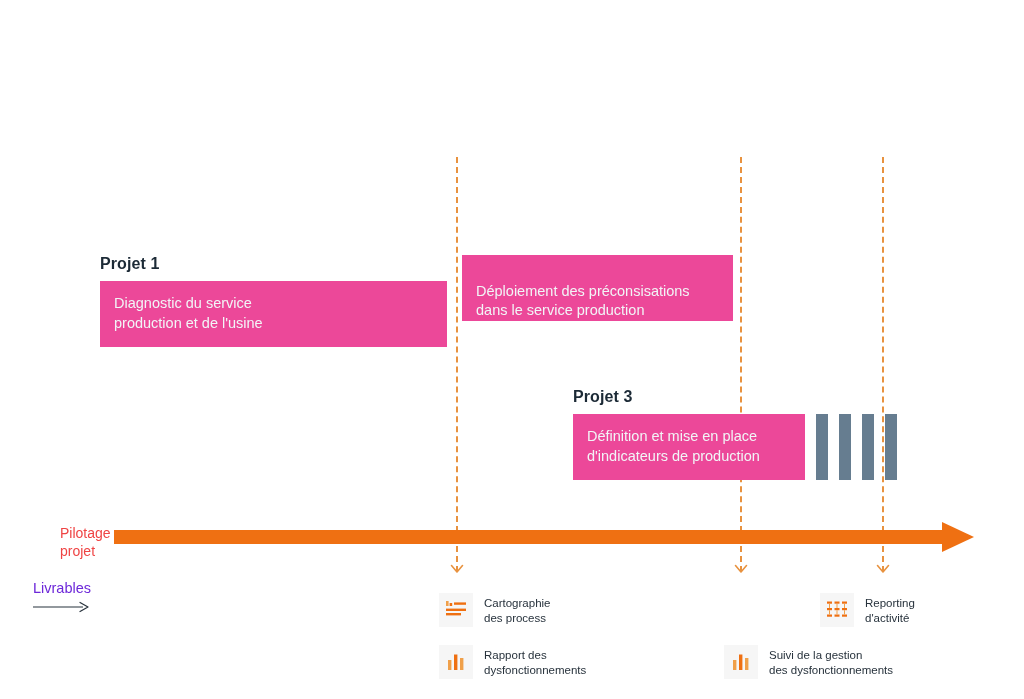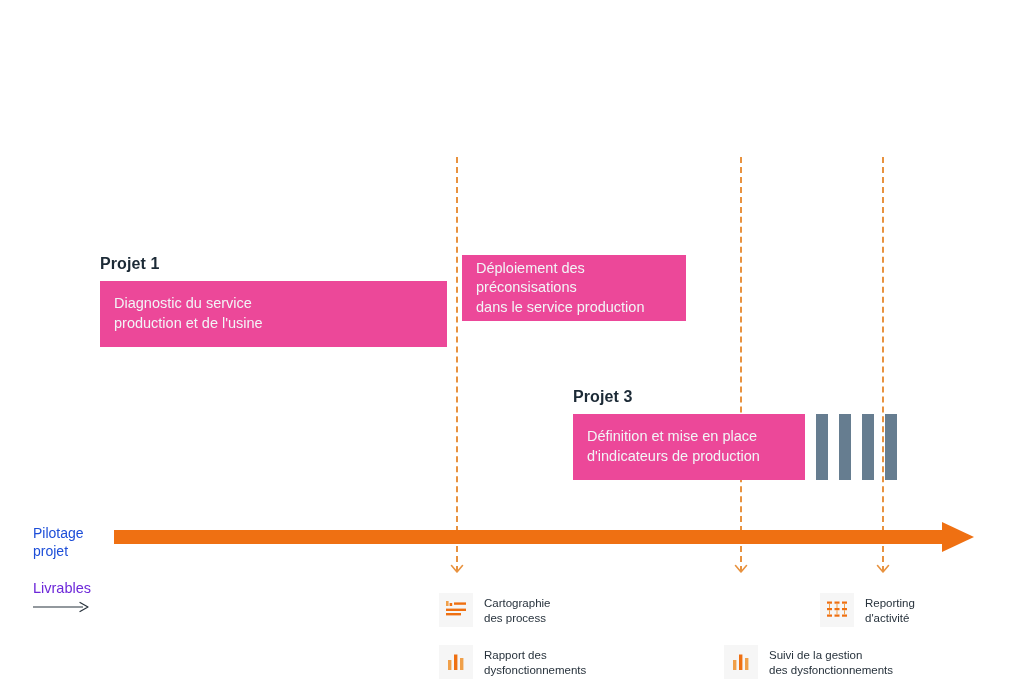--- a/index.html
+++ b/index.html
@@ -69,24 +69,25 @@
     display: flex;
     align-items: stretch;
   }
   .bar-stripe {
     background: #667d90;
   }
 
   
   .timeline-label {
     position: absolute;
-    color: #1d4ed8;
+    color: #ef4444;
     font-size: 14px;
     line-height: 1.32;
     white-space: pre-line;
+    margin-left: 27px;
   }
   .timeline-arrow {
     position: absolute;
     overflow: visible;
   }
   .timeline-arrow svg { display: block; }
 
   
   .livrables-label {
     position: absolute;
@@ -155,21 +156,21 @@
     <div class="project-bar-wrap">
       <div class="project-bar" style="width:347px; height:66px;">
         <div class="project-bar-text">Diagnostic du service
 production et de l'usine</div>
       </div>
     </div>
   </div>
 
   <div class="project" style="left:462px; top:255px;">
     <div class="project-bar-wrap">
-      <div class="project-bar" style="width:224px; height:66px;">
+      <div class="project-bar" style="width:271px; height:66px;align-items:flex-end;">
         <div class="project-bar-text">Déploiement des préconsisations
 dans le service production</div>
       </div>
     </div>
   </div>
 
   <div class="project" style="left:573px; top:388px;">
     <div class="project-title">Projet 3</div>
     <div class="project-bar-wrap">
       <div class="project-bar" style="width:232px; height:66px;">

